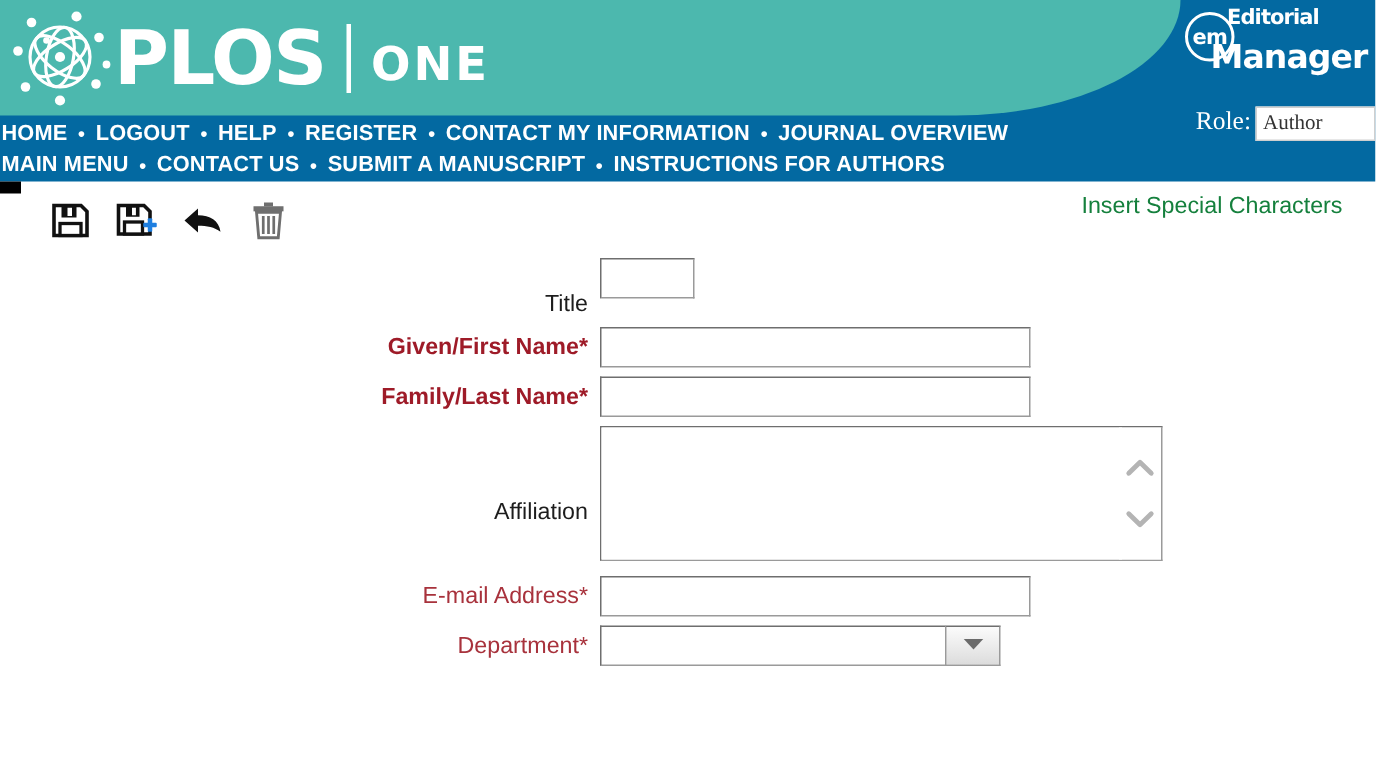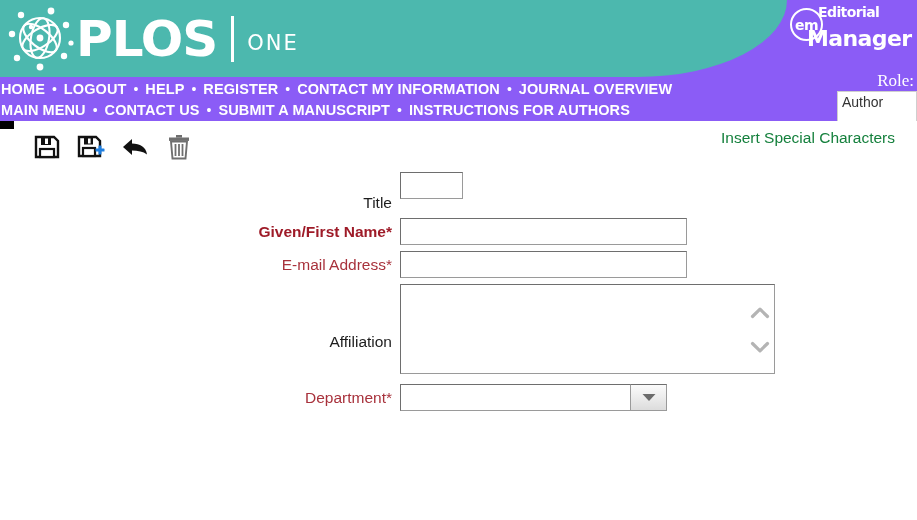--- a/index.html
+++ b/index.html
@@ -17,21 +17,21 @@
     width: 917px;
     height: 520px;
     background: #ffffff;
   }
 
   
   .header {
     position: absolute;
     left: 0; top: 0;
     width: 917px; height: 121px;
-    background: #8b5cf6;
+    background: #0369a1;
     overflow: hidden;
   }
 
   .teal-band {
     position: absolute;
     left: 0; top: 0;
     width: 787px;
     height: 77px;
     background: #4cb8ae;
     border-bottom-right-radius: 150px 77px;
@@ -60,22 +60,22 @@
     line-height: 1;
   }
   .plos-divider {
     width: 3px;
     height: 46px;
     background: #ffffff;
     margin: 0 13px 0 14px;
   }
   .plos-one {
     font-family: "DejaVu Sans", sans-serif;
-    font-size: 21px;
-    font-weight: normal;
+    font-size: 31px;
+    font-weight: bold;
     color: #ffffff;
     letter-spacing: 2px;
     line-height: 1;
     padding-top: 8px;
   }
 
   
   .em-logo {
     position: absolute;
     right: 0px; top: 4px;
@@ -116,36 +116,35 @@
     color: #ffffff;
     letter-spacing: -0.6px;
     line-height: 1;
   }
 
   
   .role-wrap {
     position: absolute;
     right: 0px; top: 71px;
     display: flex;
-    align-items: flex-end;
-    flex-direction: column;
+    align-items: flex-start;
   }
   .role-label {
     font-family: "Liberation Serif", serif;
     font-size: 17px;
     color: #ffffff;
     margin-right: 3px;
     white-space: nowrap;
   }
   .role-input {
     width: 80px;
-    height: 35px;
+    height: 23px;
     background: #ffffff;
     border: 1px solid #cfcfcf;
-    font-family: Liberation Sans, sans-serif;
+    font-family: Liberation Serif, serif;
     font-size: 14px;
     color: #333333;
     padding: 0 4px;
     line-height: 21px;
     overflow: hidden;
     white-space: nowrap;
   }
 
   
   .nav {
@@ -447,23 +446,22 @@
       <div class="flabel optional">Title</div>
       <input class="finput title-w" type="text" value="" style="">
     </div>
 
     <div class="frow">
       <div class="flabel required-bold">Given/First Name*</div>
       <input class="finput name-w" type="text" value="" style="">
     </div>
 
 
-
     <div class="frow">
-      <div class="flabel required-light">E-mail Address*</div>
+      <div class="flabel required-bold">Family/Last Name*</div>
       <input class="finput name-w" type="text" value="" style="">
     </div>
 
     <div class="frow" style="align-items:flex-start; margin-top:4px; margin-bottom:10px;">
       <div class="flabel optional" style="padding-top:13px;">Affiliation</div>
       <div class="ftextarea-wrap">
         <textarea class="ftextarea" style=""></textarea>
         <div class="scroll-col">
           <span class="chev">
             <svg width="20" height="13" viewBox="0 0 20 13">
@@ -472,20 +470,25 @@
           </span>
           <span class="chev">
             <svg width="20" height="13" viewBox="0 0 20 13">
               <path d="M2.5 2.5 L10 9.8 L17.5 2.5" fill="none" stroke="#b4b4b4" stroke-width="3.2" stroke-linecap="round" stroke-linejoin="round"></path>
             </svg>
           </span>
         </div>
       </div>
     </div>
 
+    <div class="frow">
+      <div class="flabel required-light">E-mail Address*</div>
+      <input class="finput name-w" type="text" value="" style="">
+    </div>
+
 
     <div class="frow">
       <div class="flabel required-light">Department*</div>
       <div class="dept-wrap">
         <input class="finput dept-w" type="text" value="" style="">
         <div class="dept-btn">
           <span>
             <svg width="16" height="11" viewBox="0 0 16 11">
               <path d="M1.5 2 L8 9 L14.5 2 Z" fill="#6b6b6b"></path>
             </svg>

